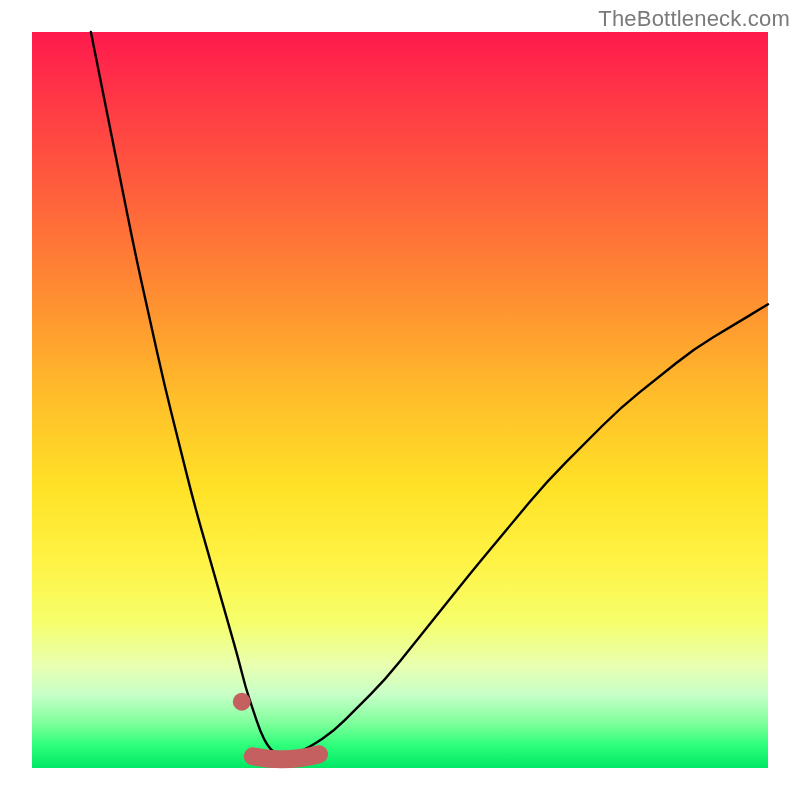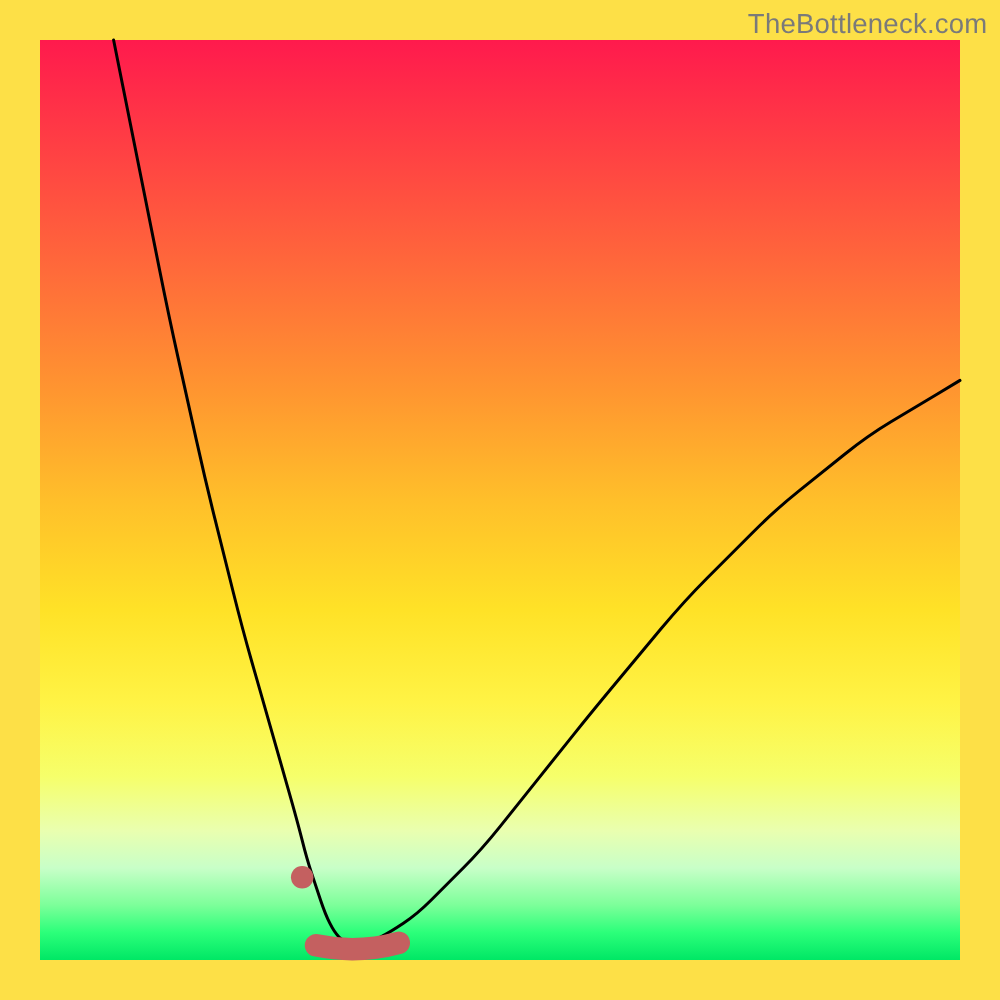--- a/index.html
+++ b/index.html
@@ -10,21 +10,21 @@
     background: #000;
     overflow: hidden;
     font-family: Arial, Helvetica, sans-serif;
   }
   .frame {
     position: absolute;
     left: 0;
     top: 0;
     width: 800px;
     height: 800px;
-    background: #fde047;
+    background: #ffffff;
   }
   .plot-area {
     position: absolute;
     left: 32px;
     top: 32px;
     width: 736px;
     height: 736px;
     
     background: linear-gradient(to bottom,
       #ff1a4d 0%,

